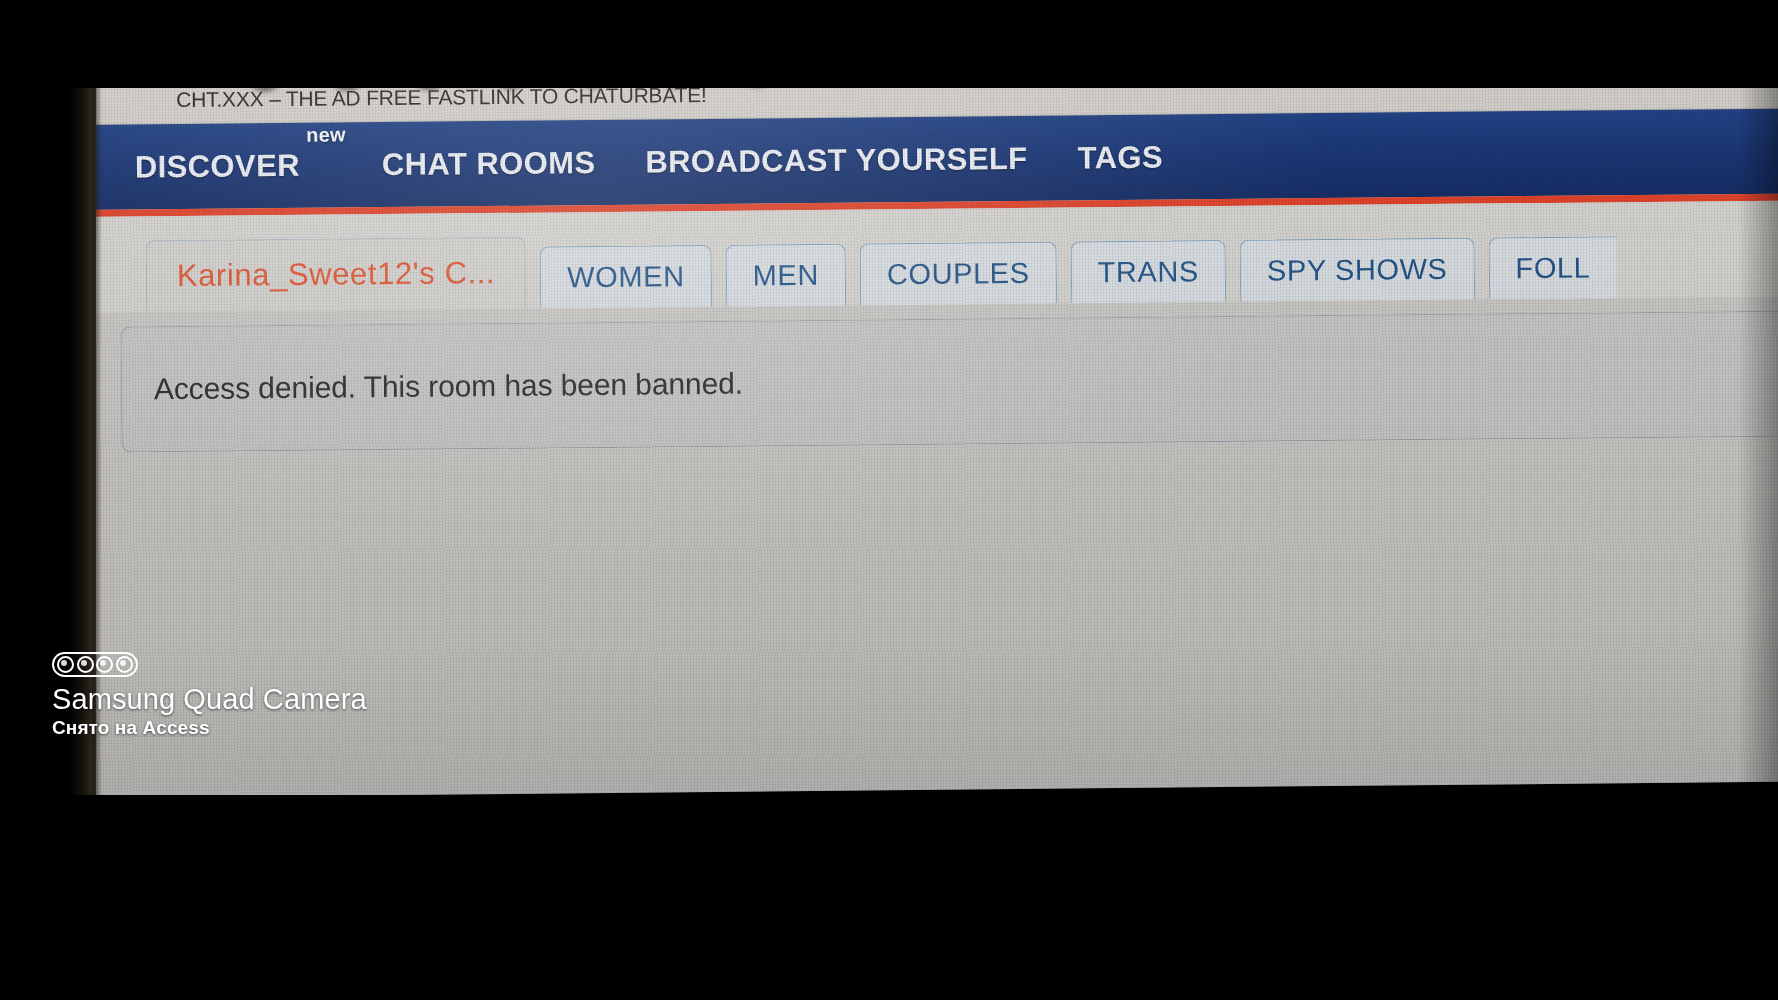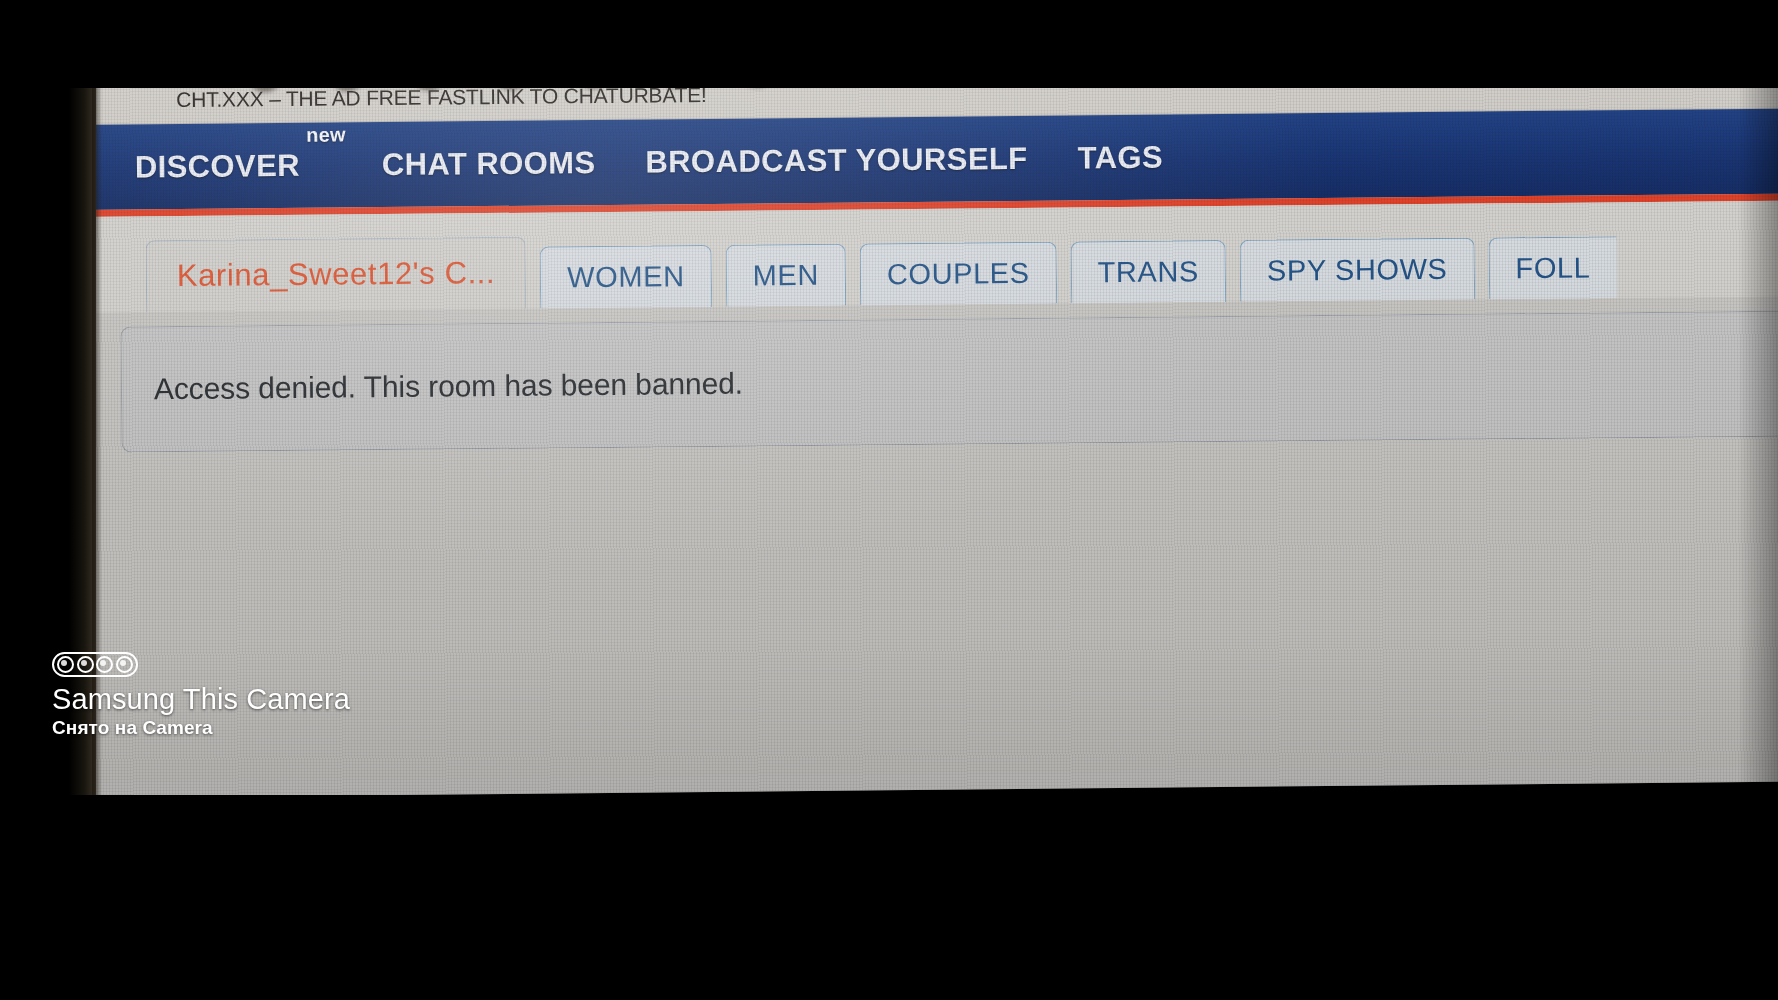--- a/index.html
+++ b/index.html
@@ -382,17 +382,17 @@
   <div class="letterbox-top"></div>
   <div class="letterbox-bottom"></div>
 
   <div class="watermark">
     <div class="wm-lenses">
       <div class="wm-lens"></div>
       <div class="wm-lens"></div>
       <div class="wm-lens"></div>
       <div class="wm-lens"></div>
     </div>
-    <div class="wm-title">Samsung This Camera</div>
-    <div class="wm-sub">Снято на Camera</div>
+    <div class="wm-title">Samsung Quad Camera</div>
+    <div class="wm-sub">Снято на Access</div>
   </div>
 
 </div>
 
 </body></html>

